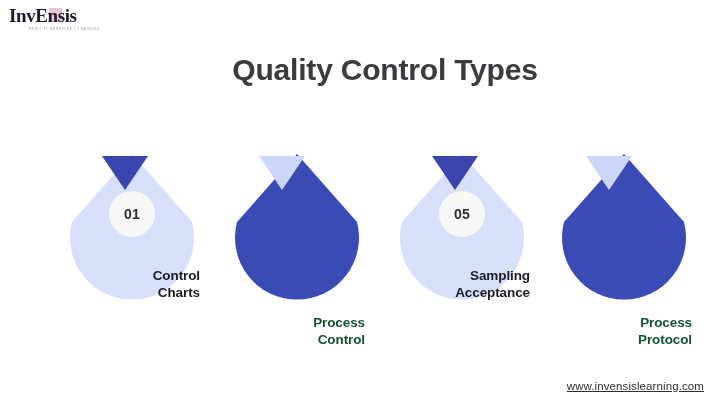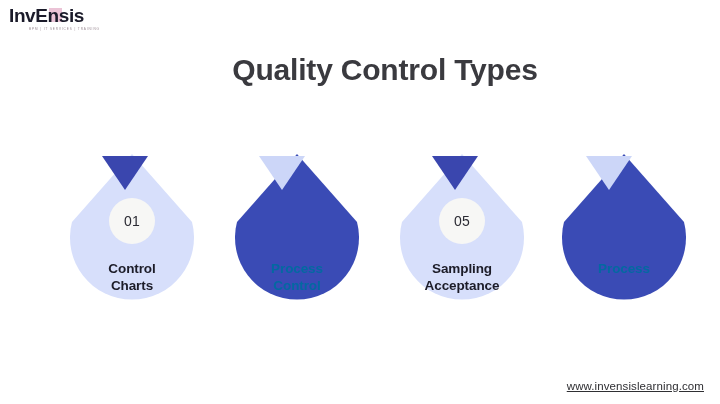--- a/index.html
+++ b/index.html
@@ -36,21 +36,21 @@
   .logo-e-accent {
     position: absolute;
     left: 40px;
     top: 2px;
     width: 13px;
     height: 14px;
     background: #e7b9cf;
     opacity: 0.85;
     z-index: 0;
   }
-  .logo-word span.lt { position: relative; z-index: 2; }
+  .logo-word span.lt { position: relative; z-index: 2; font-family: Liberation Serif, serif; }
   .logo-tag {
     font-size: 3.1px;
     color: #9a8a93;
     letter-spacing: 0.9px;
     margin-top: 1px;
     margin-left: 20px;
     white-space: nowrap;
   }
 
   
@@ -83,47 +83,47 @@
   }
   .drop .svg-wrap {
     position: absolute;
     inset: 0;
   }
   .drop svg { display: block; }
 
   .badge {
     position: absolute;
     left: 50%;
-    top: 48px;
+    top: 41px;
     transform: translateX(-50%);
     width: 46px;
     height: 46px;
     border-radius: 50%;
     background: #f7f7f5;
     display: flex;
     align-items: center;
     justify-content: center;
     font-size: 14px;
-    font-weight: normal;
+    font-weight: bold;
     color: #2b2b33;
     letter-spacing: 0.3px;
   }
   .drop-label {
     position: absolute;
     left: 0;
-    top: 110px;
+    top: 117px;
     width: 136px;
-    text-align: center;
+    text-align: right;
     font-size: 13.5px;
     font-weight: bold;
     line-height: 17px;
     letter-spacing: -0.1px;
   }
   .drop-label.dark-text { color: #1c1c28; }
-  .drop-label.light-text { color: #0369a1; }
+  .drop-label.light-text { color: #14532d; margin-top: 47px; }
 
   
   .footer {
     position: absolute;
     right: 16px;
     bottom: 12px;
     font-size: 11.5px;
     font-weight: normal;
     color: #2f2f33;
     text-decoration: underline;
@@ -188,18 +188,19 @@
 
   <div class="drop" style="left:556px;">
     <div class="svg-wrap">
       <svg width="136" height="188" viewBox="0 0 136 188">
         <path d="M68 4 L128 72 A62 62 0 1 1 8 72 Z" fill="#3a4bb5"></path>
         <path d="M30 6 L76 6 L53 40 Z" fill="#ccd6f8"></path>
       </svg>
     </div>
     <div class="drop-label light-text">
       <div>Process</div>
+      <div>Protocol</div>
     </div>
   </div>
 
 </div>
 
 <div class="footer">www.invensislearning.com</div>
 
 </body></html>

